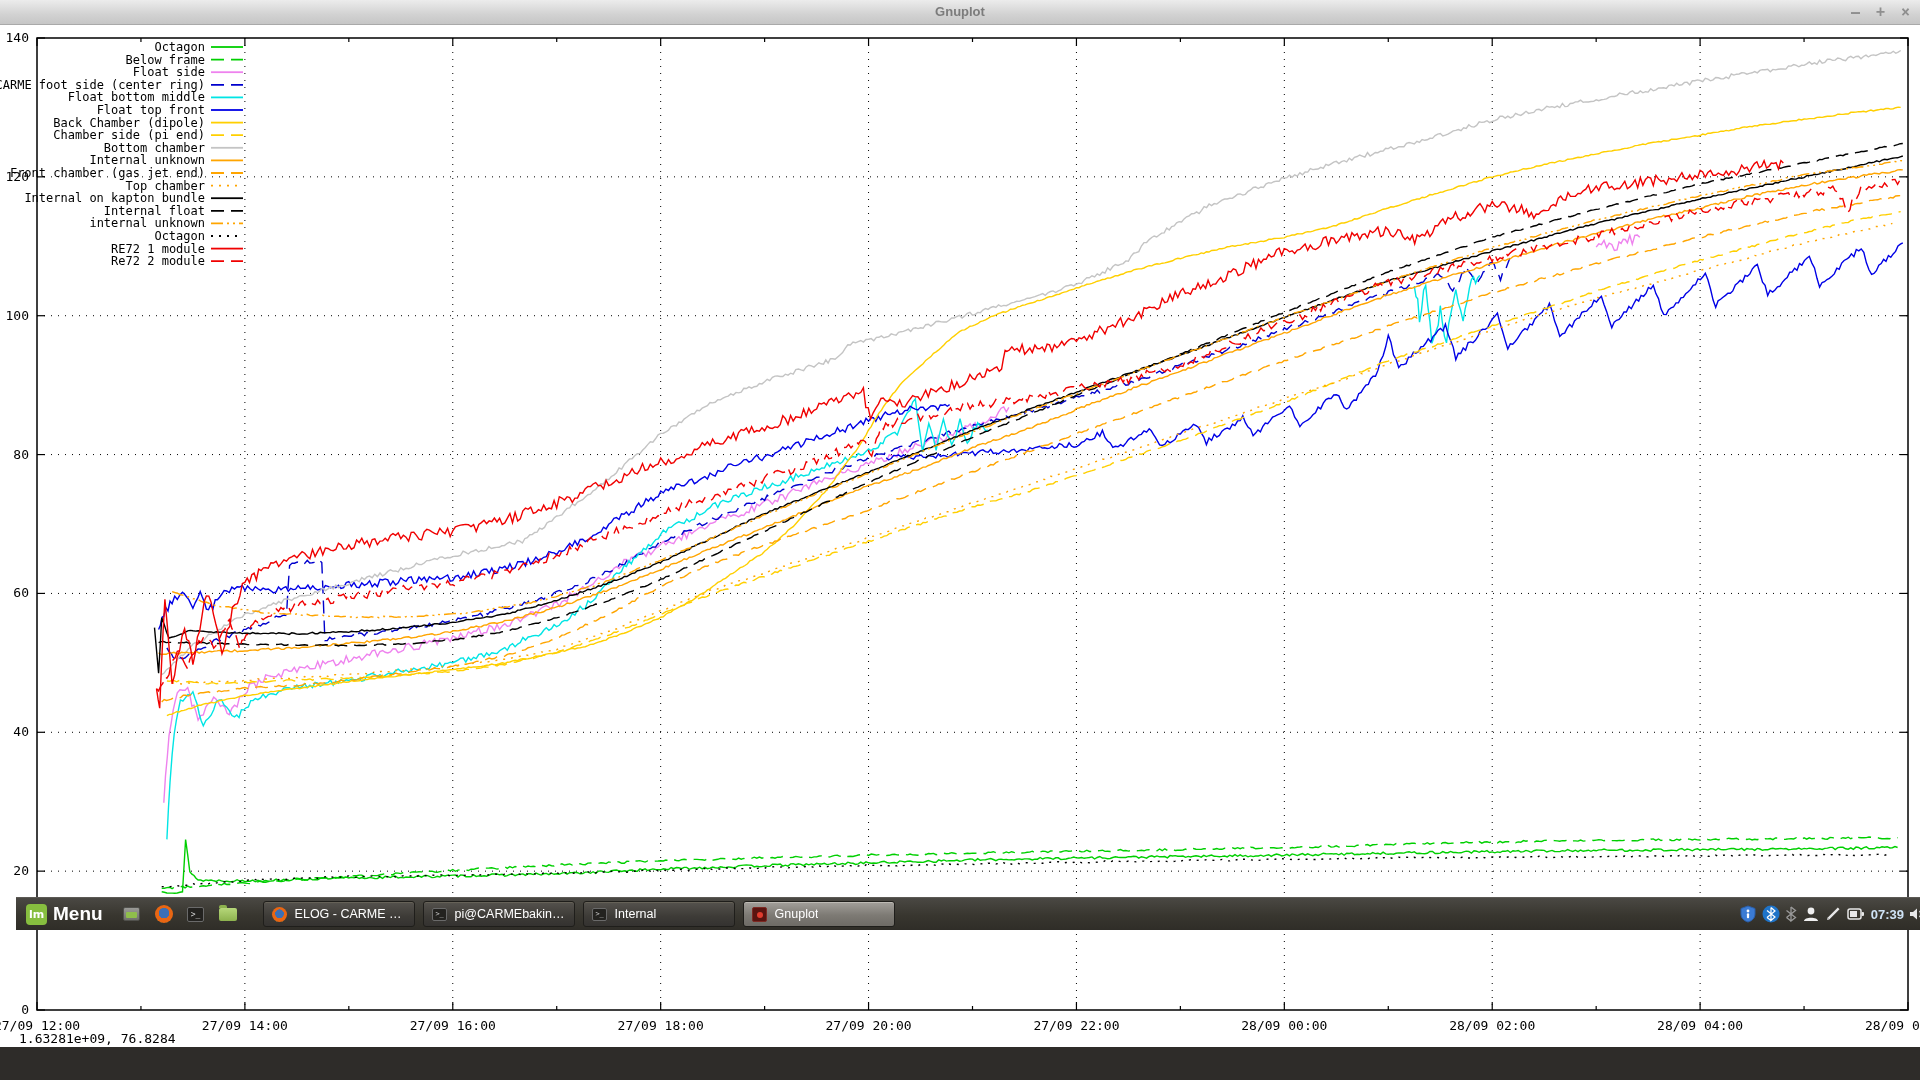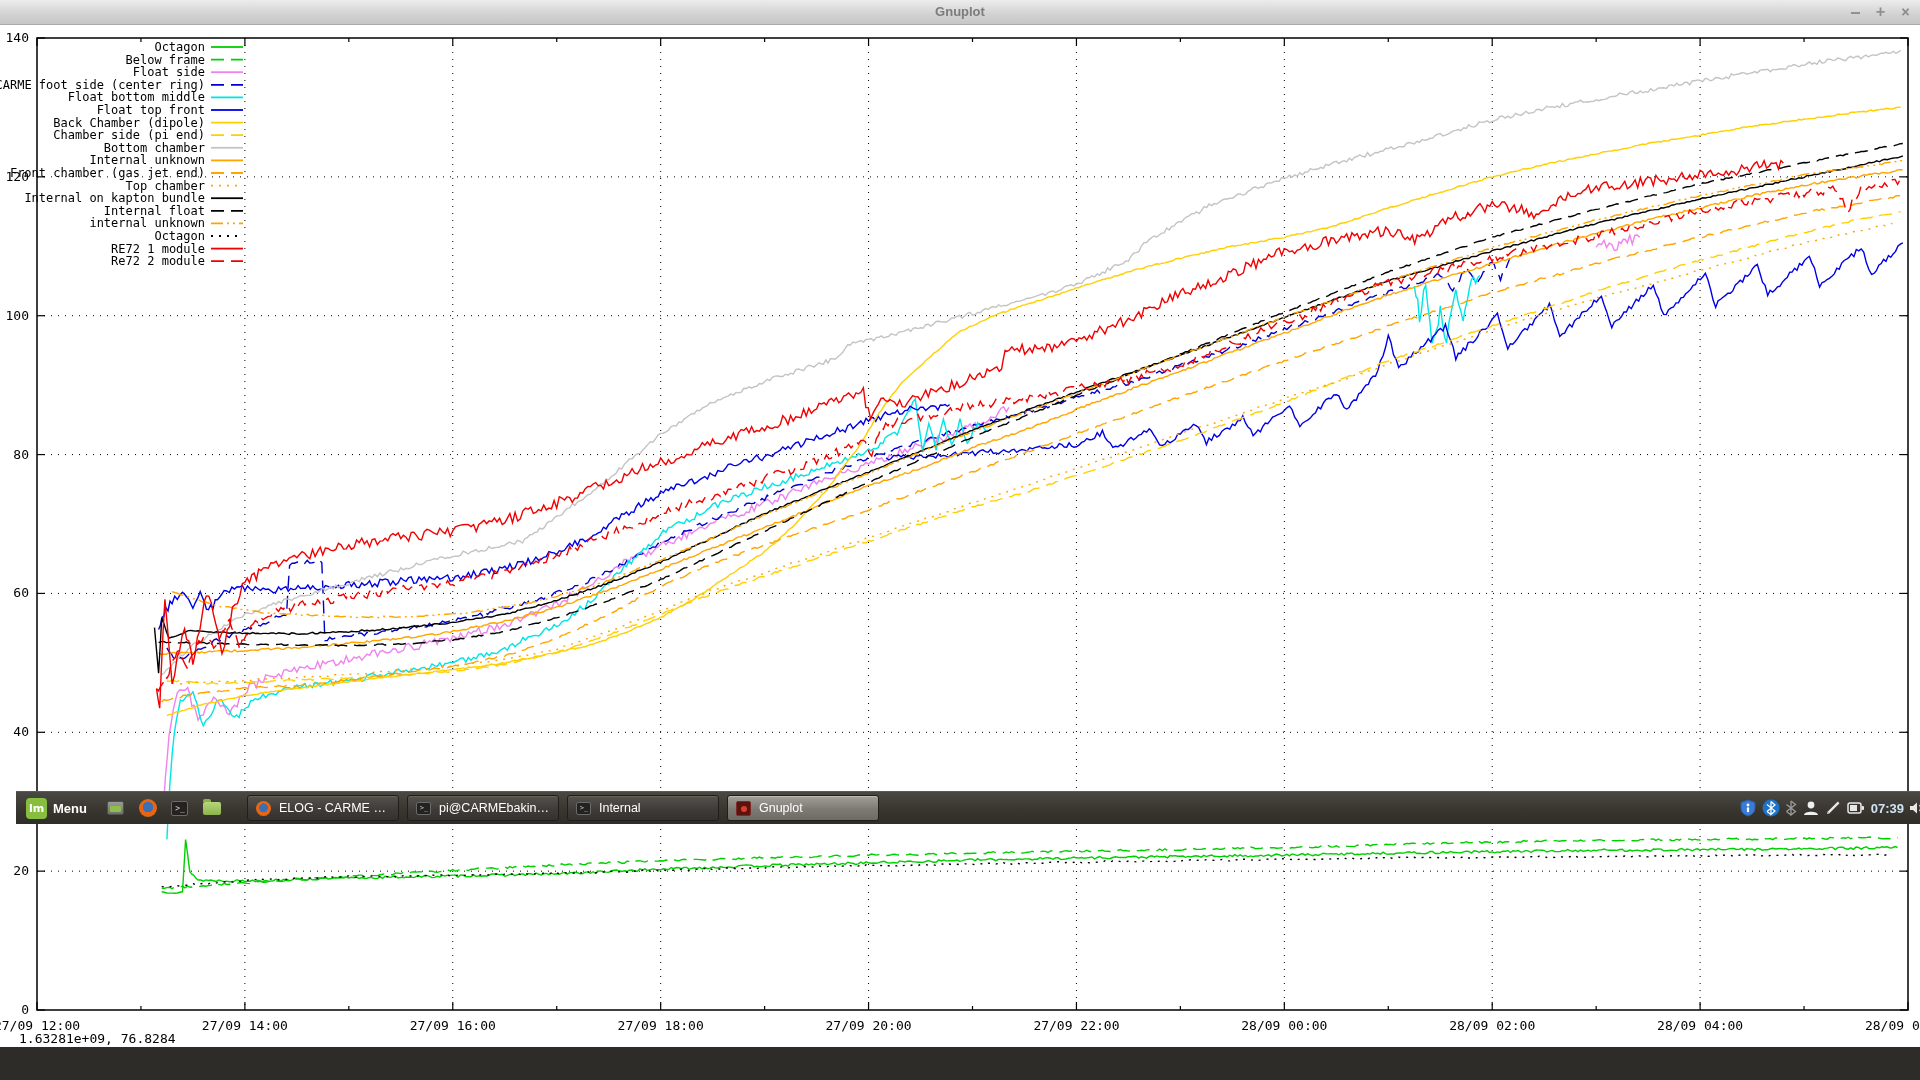--- a/index.html
+++ b/index.html
@@ -1,18 +1,18 @@
 <!DOCTYPE html>
 <html><head>
 <meta charset="utf-8">
 <style>
   * { margin:0; padding:0; box-sizing:border-box; }
   html,body { width:1920px; height:1080px; overflow:hidden; background:#2e2c29;
               font-family:"Liberation Sans", sans-serif; }
-  .screen { position:relative; width:1920px; height:824px; }
+  .screen { position:relative; width:1920px; height:930px; }
 
   
   .gwindow { position:absolute; left:0; top:0; width:1920px; height:1047px; }
   .titlebar { position:relative; height:25px;
      background:linear-gradient(#ececec,#d2d2d2 60%,#c6c6c6);
      border-bottom:1px solid #a9a9a9; }
   .titlebar .title { position:absolute; left:0; right:0; top:4px; text-align:center;
      font-size:13px; font-weight:bold; color:#7c7c7c; }
   .winctrl { position:absolute; right:10px; top:0; height:25px; display:flex; gap:16px;
      align-items:center; }
@@ -25,21 +25,21 @@
 
   
   .taskbar { position:absolute; left:16px; bottom:0; width:1920px; height:33px;
      background:linear-gradient(#4a4843,#38362f 55%,#2f2d28);
      border-top:1px solid #5c5a55; display:flex; align-items:center; padding:0 6px; }
   .menu-btn { display:flex; align-items:center; gap:6px; padding:2px 8px 2px 4px; height:27px;
      border-radius:3px; }
   .mint-logo { width:21px; height:21px; border-radius:4px; background:#87be3f;
      color:#fff; font-weight:bold; font-size:11px; display:flex; align-items:center;
      justify-content:center; font-family:"DejaVu Sans",sans-serif; }
-  .menu-label { color:#fff; font-size:13px; font-weight:bold; }
+  .menu-label { color:#fff; font-size:19px; font-weight:bold; }
   .launchers { display:flex; align-items:center; gap:10px; margin:0 10px; }
   .launcher { width:22px; height:22px; display:flex; align-items:center; justify-content:center; }
   .tasklist { display:flex; align-items:center; gap:8px; margin-left:14px; flex:1; }
   .taskbtn { display:flex; align-items:center; gap:7px; width:152px; height:26px;
      padding:0 8px; border:1px solid #1f1e1b; border-radius:3px; color:#fff; font-size:12.5px;
      background:linear-gradient(#55524d,#3d3b37 60%,#343230);
      box-shadow:inset 0 1px 0 #666258; white-space:nowrap; overflow:hidden;
      text-overflow:ellipsis; }
   .taskbtn.active { background:linear-gradient(#a3a09b,#7d7a74 55%,#6e6b66);
      box-shadow:inset 0 1px 0 #bdbab4; }

